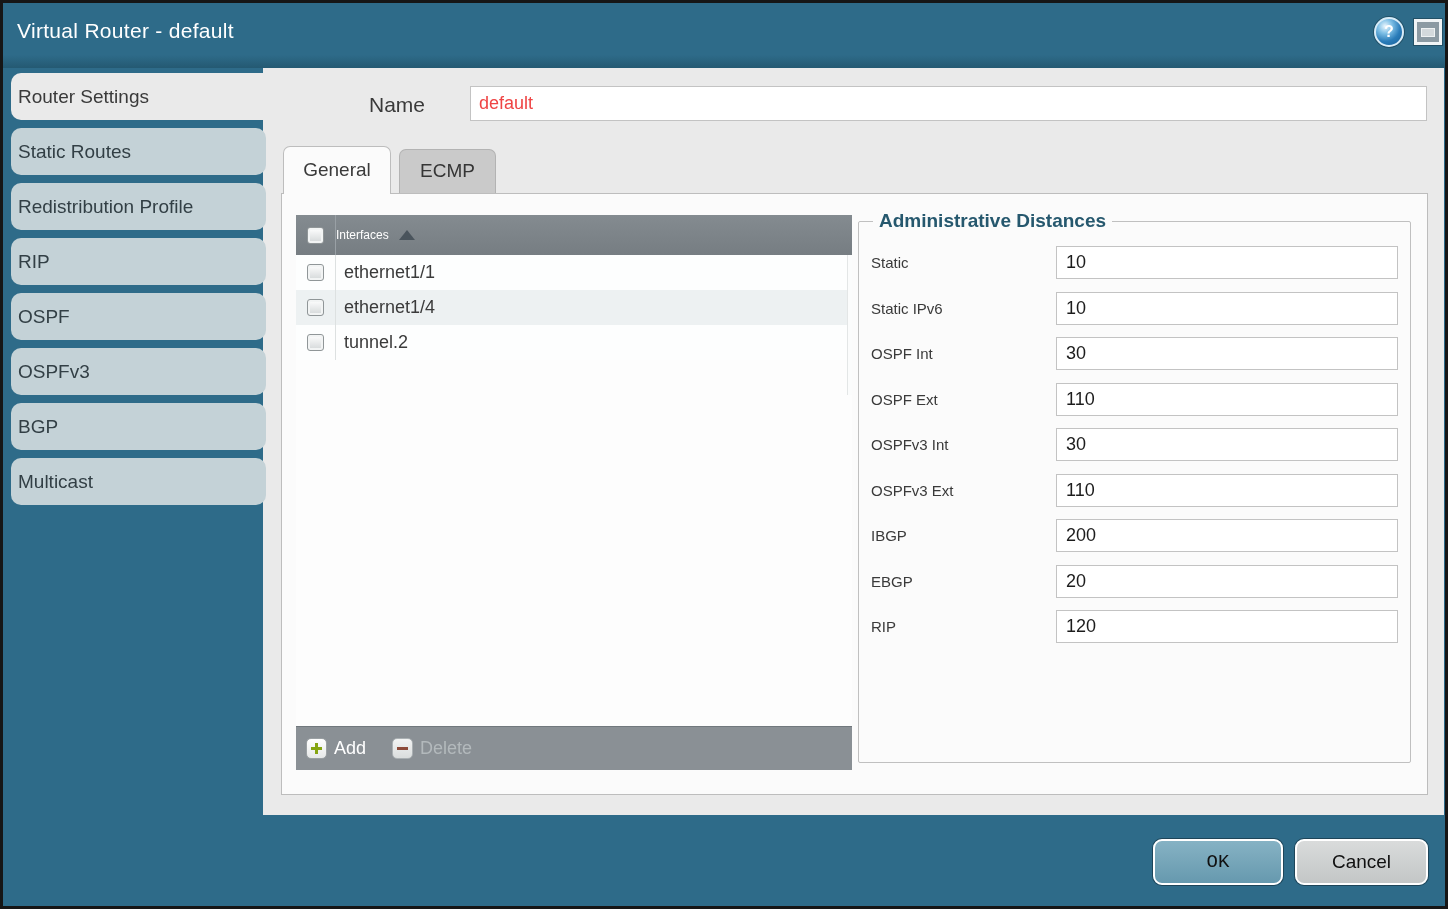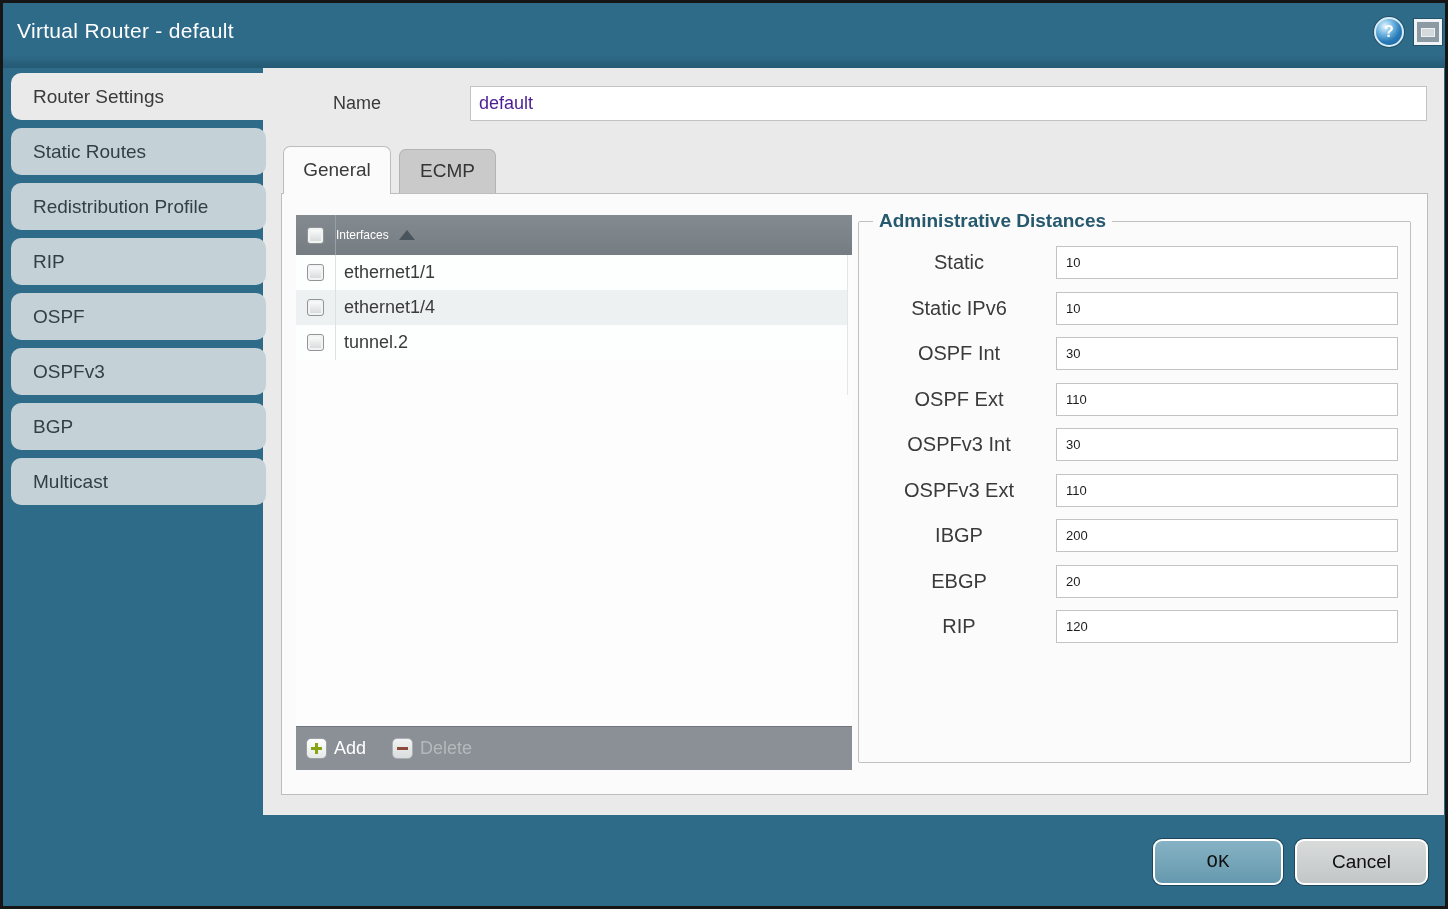--- a/index.html
+++ b/index.html
@@ -51,40 +51,40 @@
     position:absolute; left:260px; top:65px;
     width:1181px; height:747px;
     background:#eaeaea;
   }
   
   .side-tab {
     position:absolute; left:8px; width:255px; height:47px;
     background:#c4d2d7;
     border-radius:10px;
     color:#323f45; font-size:19px;
-    line-height:47px; padding-left:22px;
+    line-height:47px; padding-left:7px;
     cursor:pointer; white-space:nowrap; overflow:hidden;
   }
   .side-tab.active {
     width:262px;
     background:#eaeaea;
     border-radius:10px 0 0 10px;
     color:#3a3a3a;
   }
   
   .name-label {
     position:absolute; left:330px; top:90px; width:128px;
-    text-align:left; font-size:18px; color:#3a3a3a;
+    text-align:center; font-size:21px; color:#3a3a3a;
   }
   .name-input {
     position:absolute; left:467px; top:83px;
     width:957px; height:35px;
     border:1px solid #c3c3c3; background:#ffffff;
     font-family:"Liberation Sans",sans-serif;
-    font-size:18px; color:#4c1d95; padding:0 8px;
+    font-size:18px; color:#ef4444; padding:0 8px;
   }
   
   .doc-tab {
     position:absolute; text-align:center; font-size:19px; color:#3a3a3a;
     border-radius:7px 7px 0 0; cursor:pointer;
   }
   .doc-tab.general {
     left:280px; top:143px; width:108px; height:48px;
     background:#fbfbfb; border:1px solid #bdbdbd; border-bottom:none;
     line-height:46px; z-index:3;
@@ -181,28 +181,28 @@
     padding:14px 12px 0 12px;
     display:flex; flex-direction:column; gap:12.5px;
     background:transparent;
   }
   .ad-fieldset legend {
     font-size:19px; font-weight:bold; color:#26586e;
     padding:0 6px; margin-left:2px;
   }
   .ad-row { display:flex; align-items:center; height:33px; }
   .ad-label {
-    width:185px; text-align:center; font-size:20px; color:#3a3a3a;
+    width:185px; text-align:left; font-size:15px; color:#3a3a3a;
     padding-right:9px; flex:none;
   }
   .ad-input {
     width:342px; height:33px; flex:none;
     border:1px solid #c3c3c3; background:#ffffff;
     font-family:"Liberation Sans",sans-serif;
-    font-size:13px; color:#1c1c1c; padding:0 9px;
+    font-size:18px; color:#1c1c1c; padding:0 9px;
   }
   
   .btn {
     position:absolute; top:836px; height:46px;
     border:2px solid #ffffff; border-radius:9px;
     font-family:"Liberation Sans",sans-serif;
     font-size:19px; color:#101010; text-align:center;
     box-shadow: 0 0 0 1px rgba(0,0,0,.35);
     cursor:pointer;
   }

